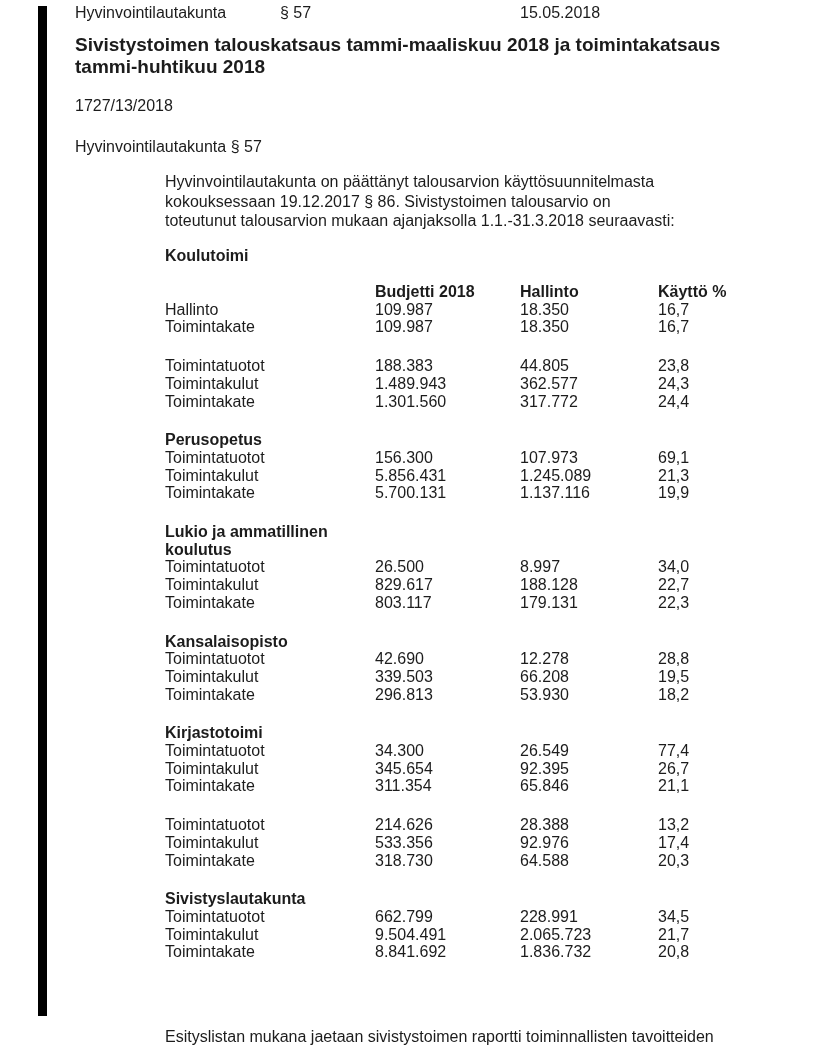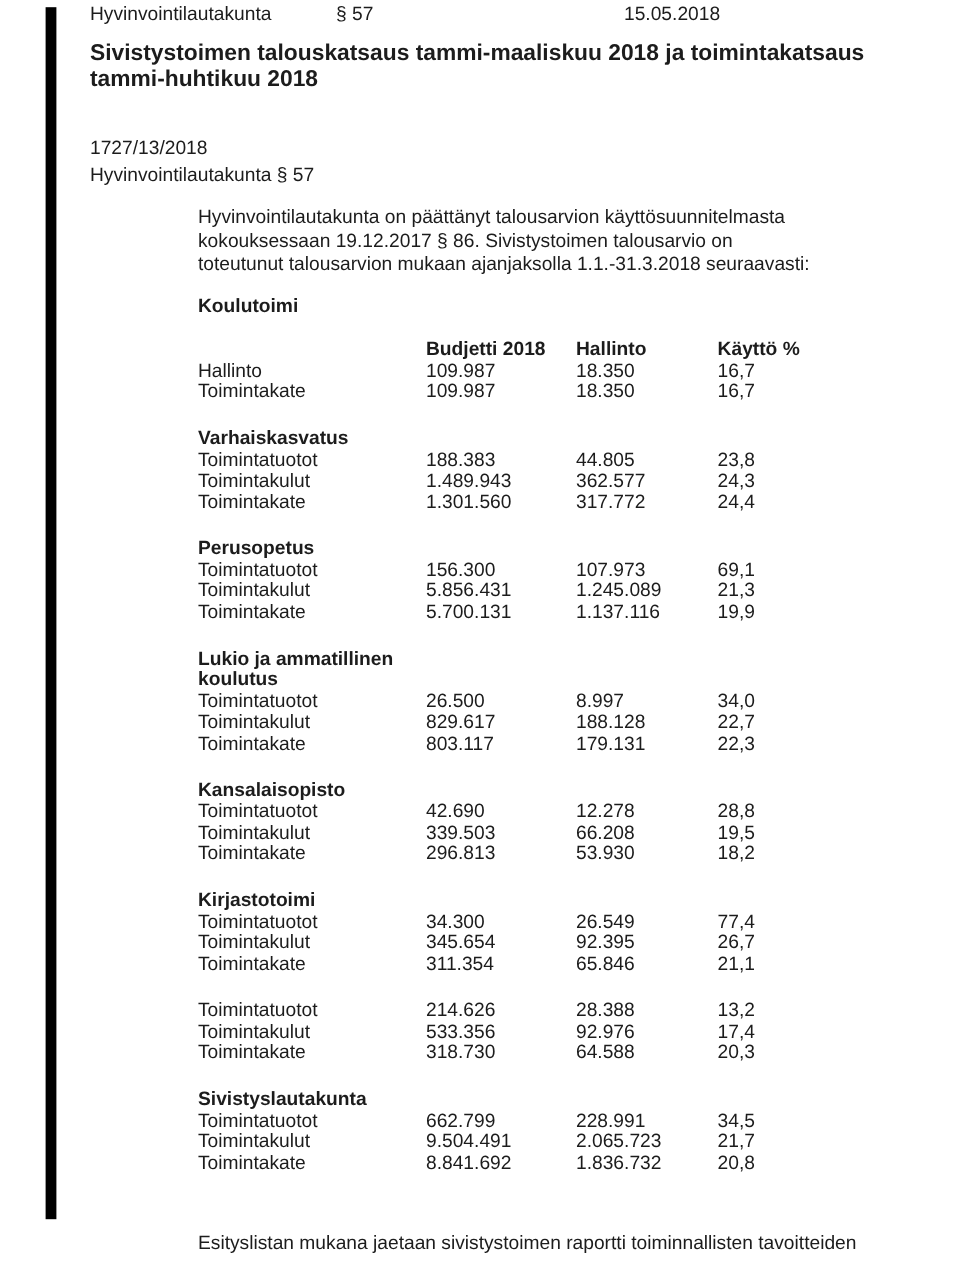--- a/index.html
+++ b/index.html
@@ -18,29 +18,30 @@
     background:#000000;
   }
   #doc-header-committee{left:75px;top:4px;}
   #doc-header-section{left:280px;top:4px;}
   #doc-header-date{left:520px;top:4px;}
   #doc-title{
     left:75px;top:34px;width:660px;
     font-size:19px;font-weight:bold;line-height:22px;
     letter-spacing:0px;
   }
-  #diary-number{left:75px;top:97px;margin-top:18px;}
+  #diary-number{left:75px;top:97px;}
   #committee-line{left:75px;top:138px;}
   #intro-paragraph{left:165px;top:172px;width:515px;line-height:19.5px;}
   #koulutoimi-heading{left:165px;top:247px;font-weight:bold;}
   #finance-table{left:165px;top:283px;width:600px;}
   .tbl-row{
     display:grid;
     grid-template-columns:190px 125px 118px 80px;
     line-height:17.7px;
+    gap:20px;
   }
   .tbl-head .cell{font-weight:bold;}
   .tbl-group.gap{margin-top:21px;}
   .cell{white-space:nowrap;}
   .cell.heading{
     font-weight:bold;
     white-space:normal;
     max-width:182px;
   }
   #footer-line{left:165px;top:1028px;width:640px;}
@@ -81,23 +82,20 @@
         </div>
         <div class="tbl-row">
           <span class="cell">Toimintakate</span>
           <span class="cell">109.987</span>
           <span class="cell">18.350</span>
           <span class="cell">16,7</span>
         </div>
       </div>
       <div class="tbl-group gap">
         <div class="tbl-row">
-          <span class="cell heading">Varhaiskasvatus</span>
-        </div>
-        <div class="tbl-row">
           <span class="cell">Toimintatuotot</span>
           <span class="cell">188.383</span>
           <span class="cell">44.805</span>
           <span class="cell">23,8</span>
         </div>
         <div class="tbl-row">
           <span class="cell">Toimintakulut</span>
           <span class="cell">1.489.943</span>
           <span class="cell">362.577</span>
           <span class="cell">24,3</span>

